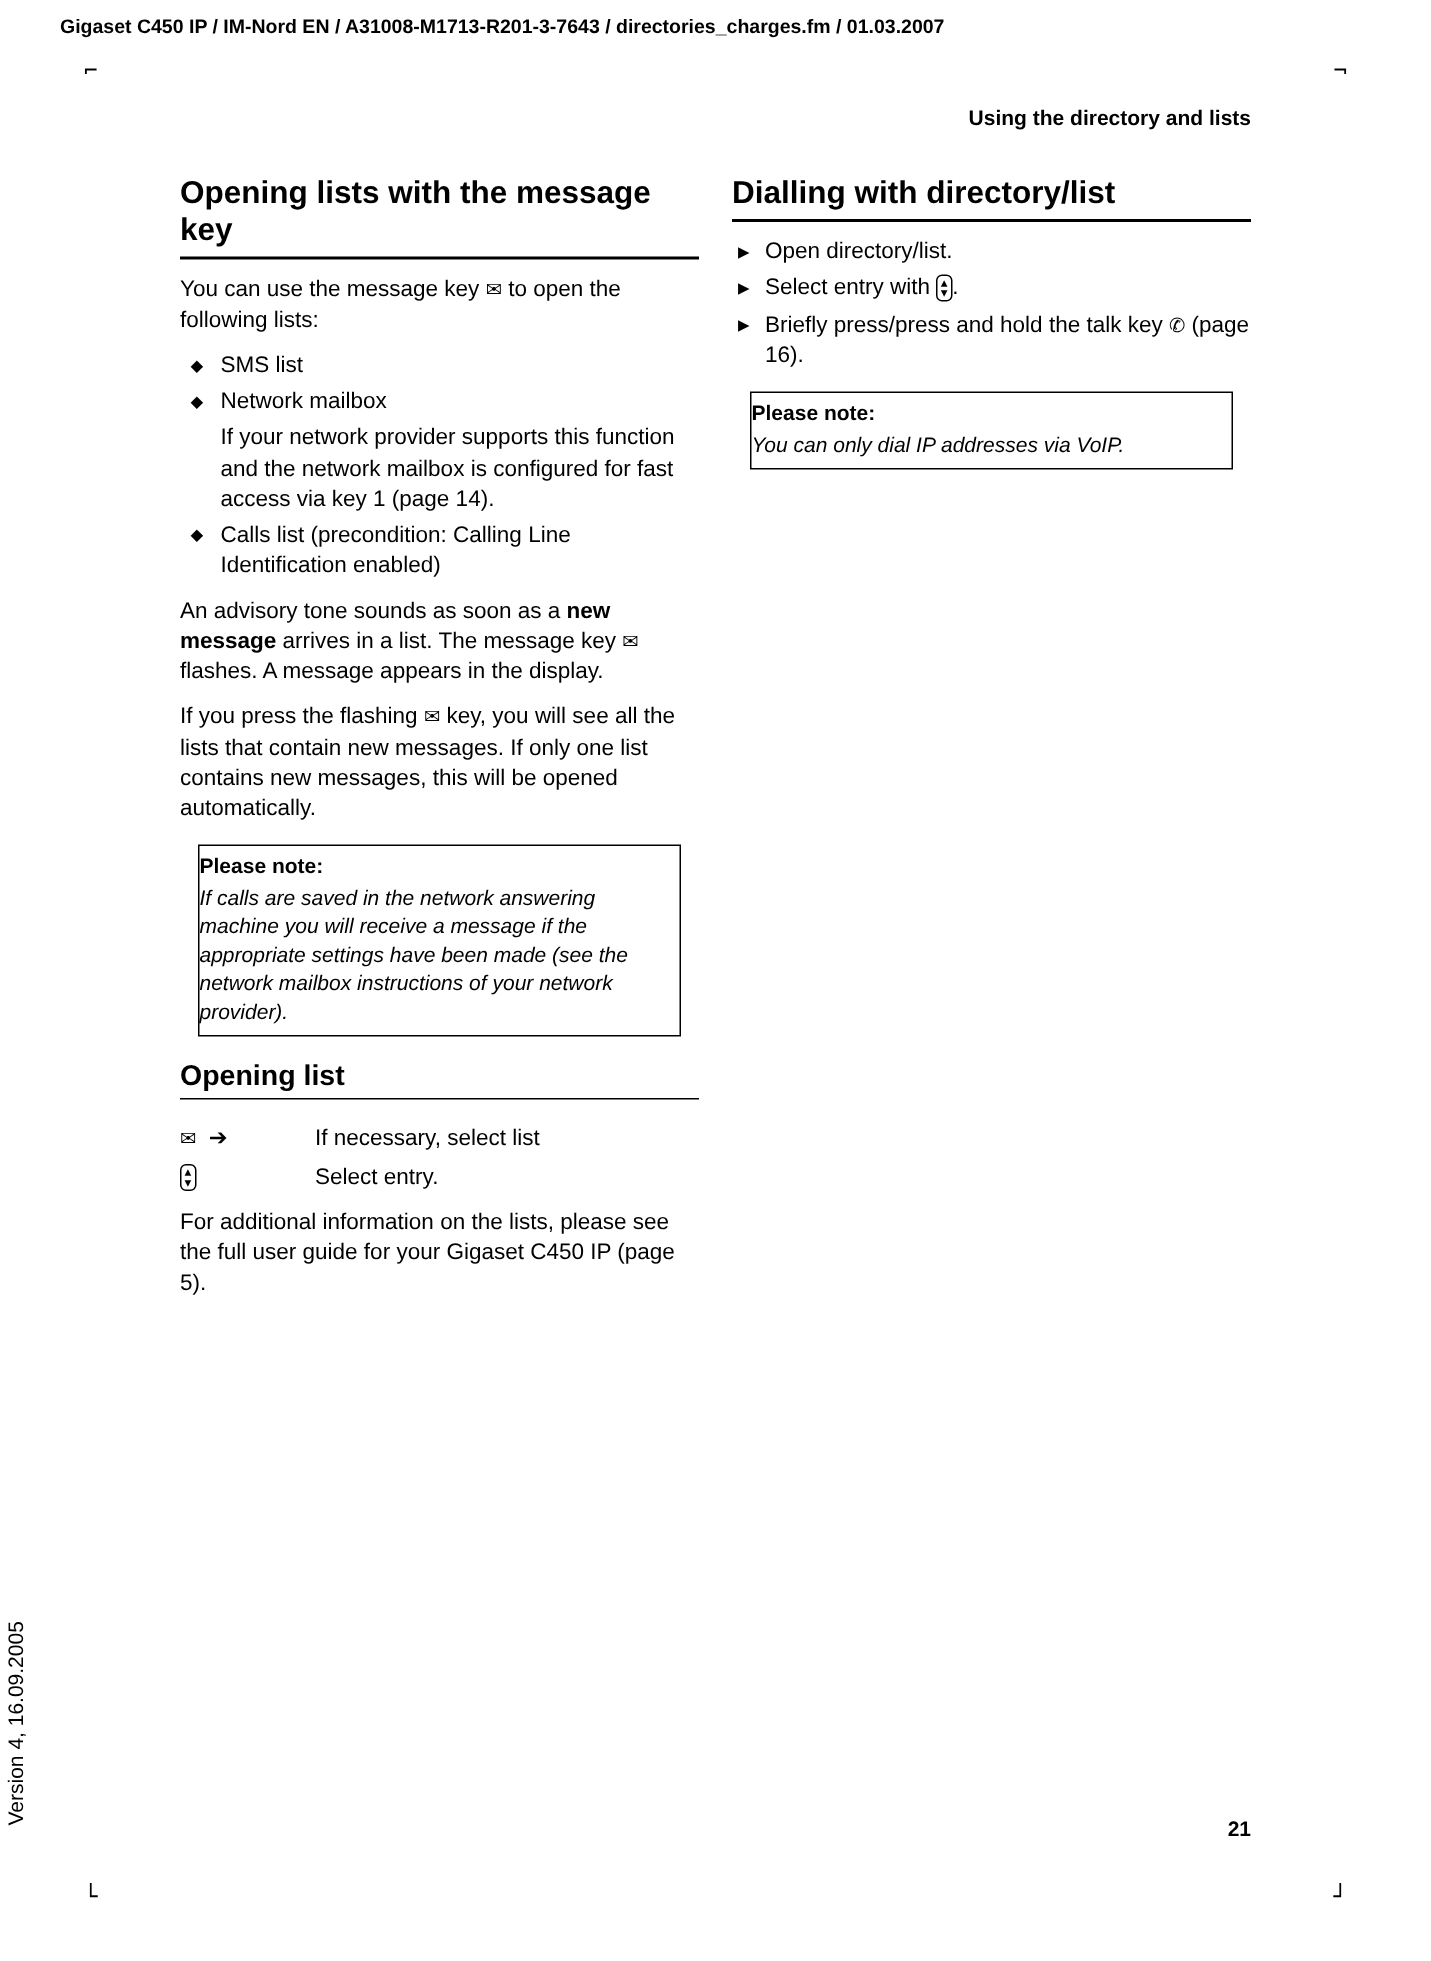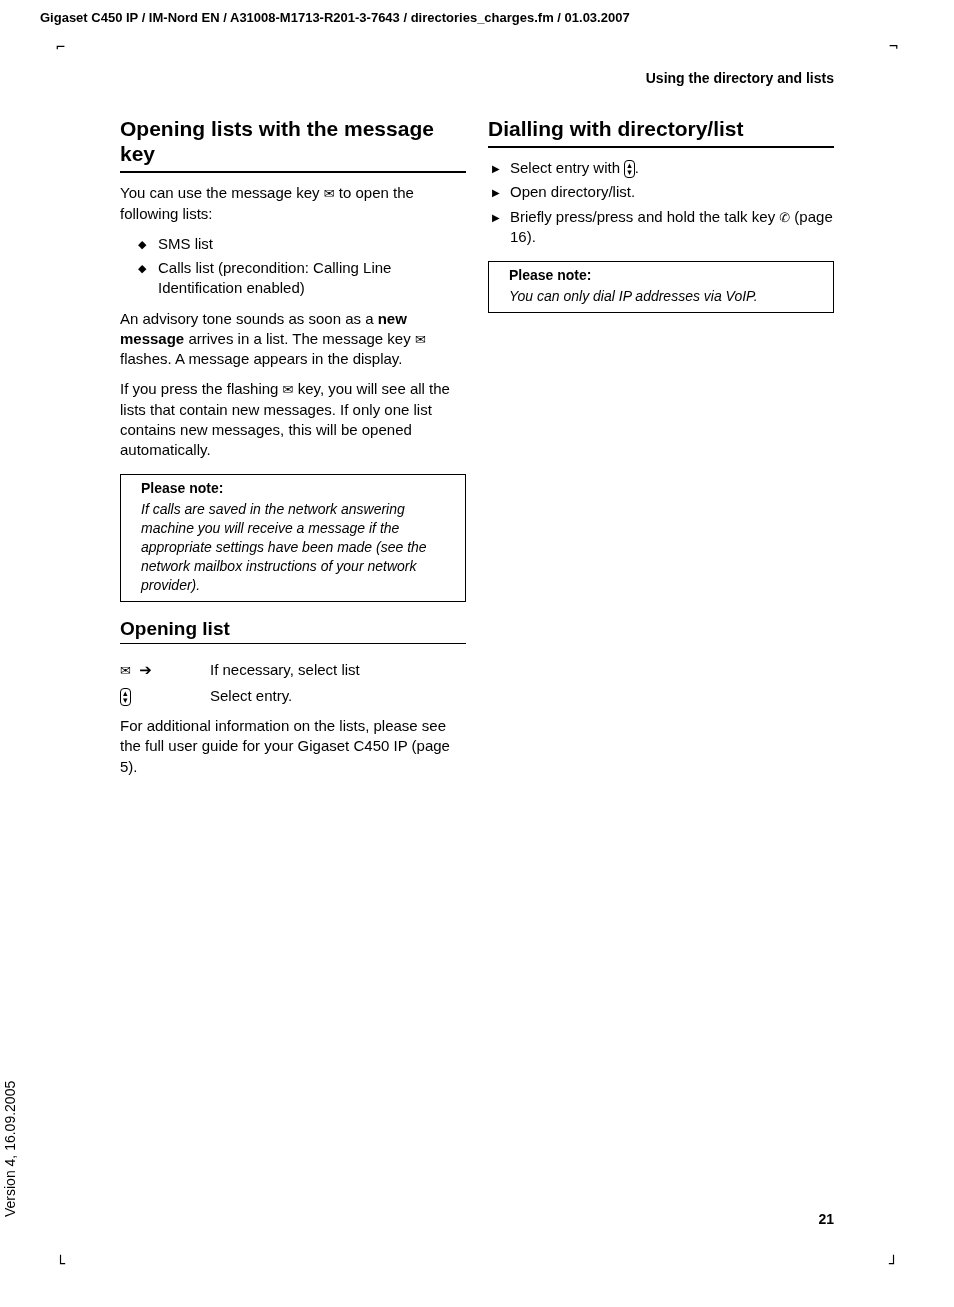--- a/index.html
+++ b/index.html
@@ -58,21 +58,21 @@
       border-bottom: 1px solid #000;
       padding-bottom: 3px;
     }
     p {
       margin: 10px 0;
       line-height: 1.35;
     }
     .bullet-list {
       list-style: none;
       padding: 0;
-      margin: 8px 16px;
+      margin: 8px 5px;
     }
     .bullet-list li {
       position: relative;
       padding-left: 22px;
       margin-bottom: 4px;
       line-height: 1.35;
     }
     .bullet-list li::before {
       content: "◆";
       position: absolute;
@@ -93,22 +93,22 @@
     }
     .arrow-list li::before {
       content: "▶";
       position: absolute;
       left: 4px;
       font-size: 10px;
       top: 4px;
     }
     .note-box {
       border: 1px solid #000;
-      padding: 4px 8px 6px 20px;
-      margin: 14px 0;
+      padding: 4px 8px 6px 0;
+      margin: 14px 12px;
       font-size: 14px;
       line-height: 1.3;
     }
     .note-box .note-title {
       font-weight: bold;
       margin: 0 0 2px 0;
     }
     .note-box .note-body {
       margin: 0;
       font-style: italic;
@@ -174,20 +174,24 @@
 <div class="section-header">Using the directory and lists</div>
 
 <div class="columns">
   <div class="column">
     <h2>Opening lists with the message key</h2>
     <p>
       <span>You can use the message key </span><span class="icon-envelope"></span><span> to open the following lists:</span>
     </p>
     <ul class="bullet-list">
       <li>SMS list</li>
+      <li>
+        <span>Network mailbox</span>
+        <div class="sub-text" style="padding-left:0;">If your network provider supports this function and the network mailbox is configured for fast access via key 1 (page 14).</div>
+      </li>
       <li>
         <span>Calls list (precondition: Calling Line Identification enabled)</span>
       </li>
     </ul>
     <p>
       <span>An advisory tone sounds as soon as a </span><b>new message</b><span> arrives in a list. The message key </span><span class="icon-envelope"></span><span> flashes. A message appears in the display.</span>
     </p>
     <p>
       <span>If you press the flashing </span><span class="icon-envelope"></span><span> key, you will see all the lists that contain new messages. If only one list contains new messages, this will be opened automatically.</span>
     </p>
@@ -203,24 +207,24 @@
     <div class="step-row">
       <div class="step-icon"><span class="icon-updown">▴<br>▾</span></div>
       <div>Select entry.</div>
     </div>
     <p>For additional information on the lists, please see the full user guide for your Gigaset C450 IP (page 5).</p>
   </div>
 
   <div class="column">
     <h2>Dialling with directory/list</h2>
     <ul class="arrow-list">
+      <li>Open directory/list.</li>
       <li>
         <span>Select entry with </span><span class="icon-updown">▴<br>▾</span><span>.</span>
       </li>
-      <li>Open directory/list.</li>
       <li>
         <span>Briefly press/press and hold the talk key </span><span class="icon-talk"></span><span> (page 16).</span>
       </li>
     </ul>
     <div class="note-box">
       <p class="note-title">Please note:</p>
       <p class="note-body">You can only dial IP addresses via VoIP.</p>
     </div>
   </div>
 </div>

